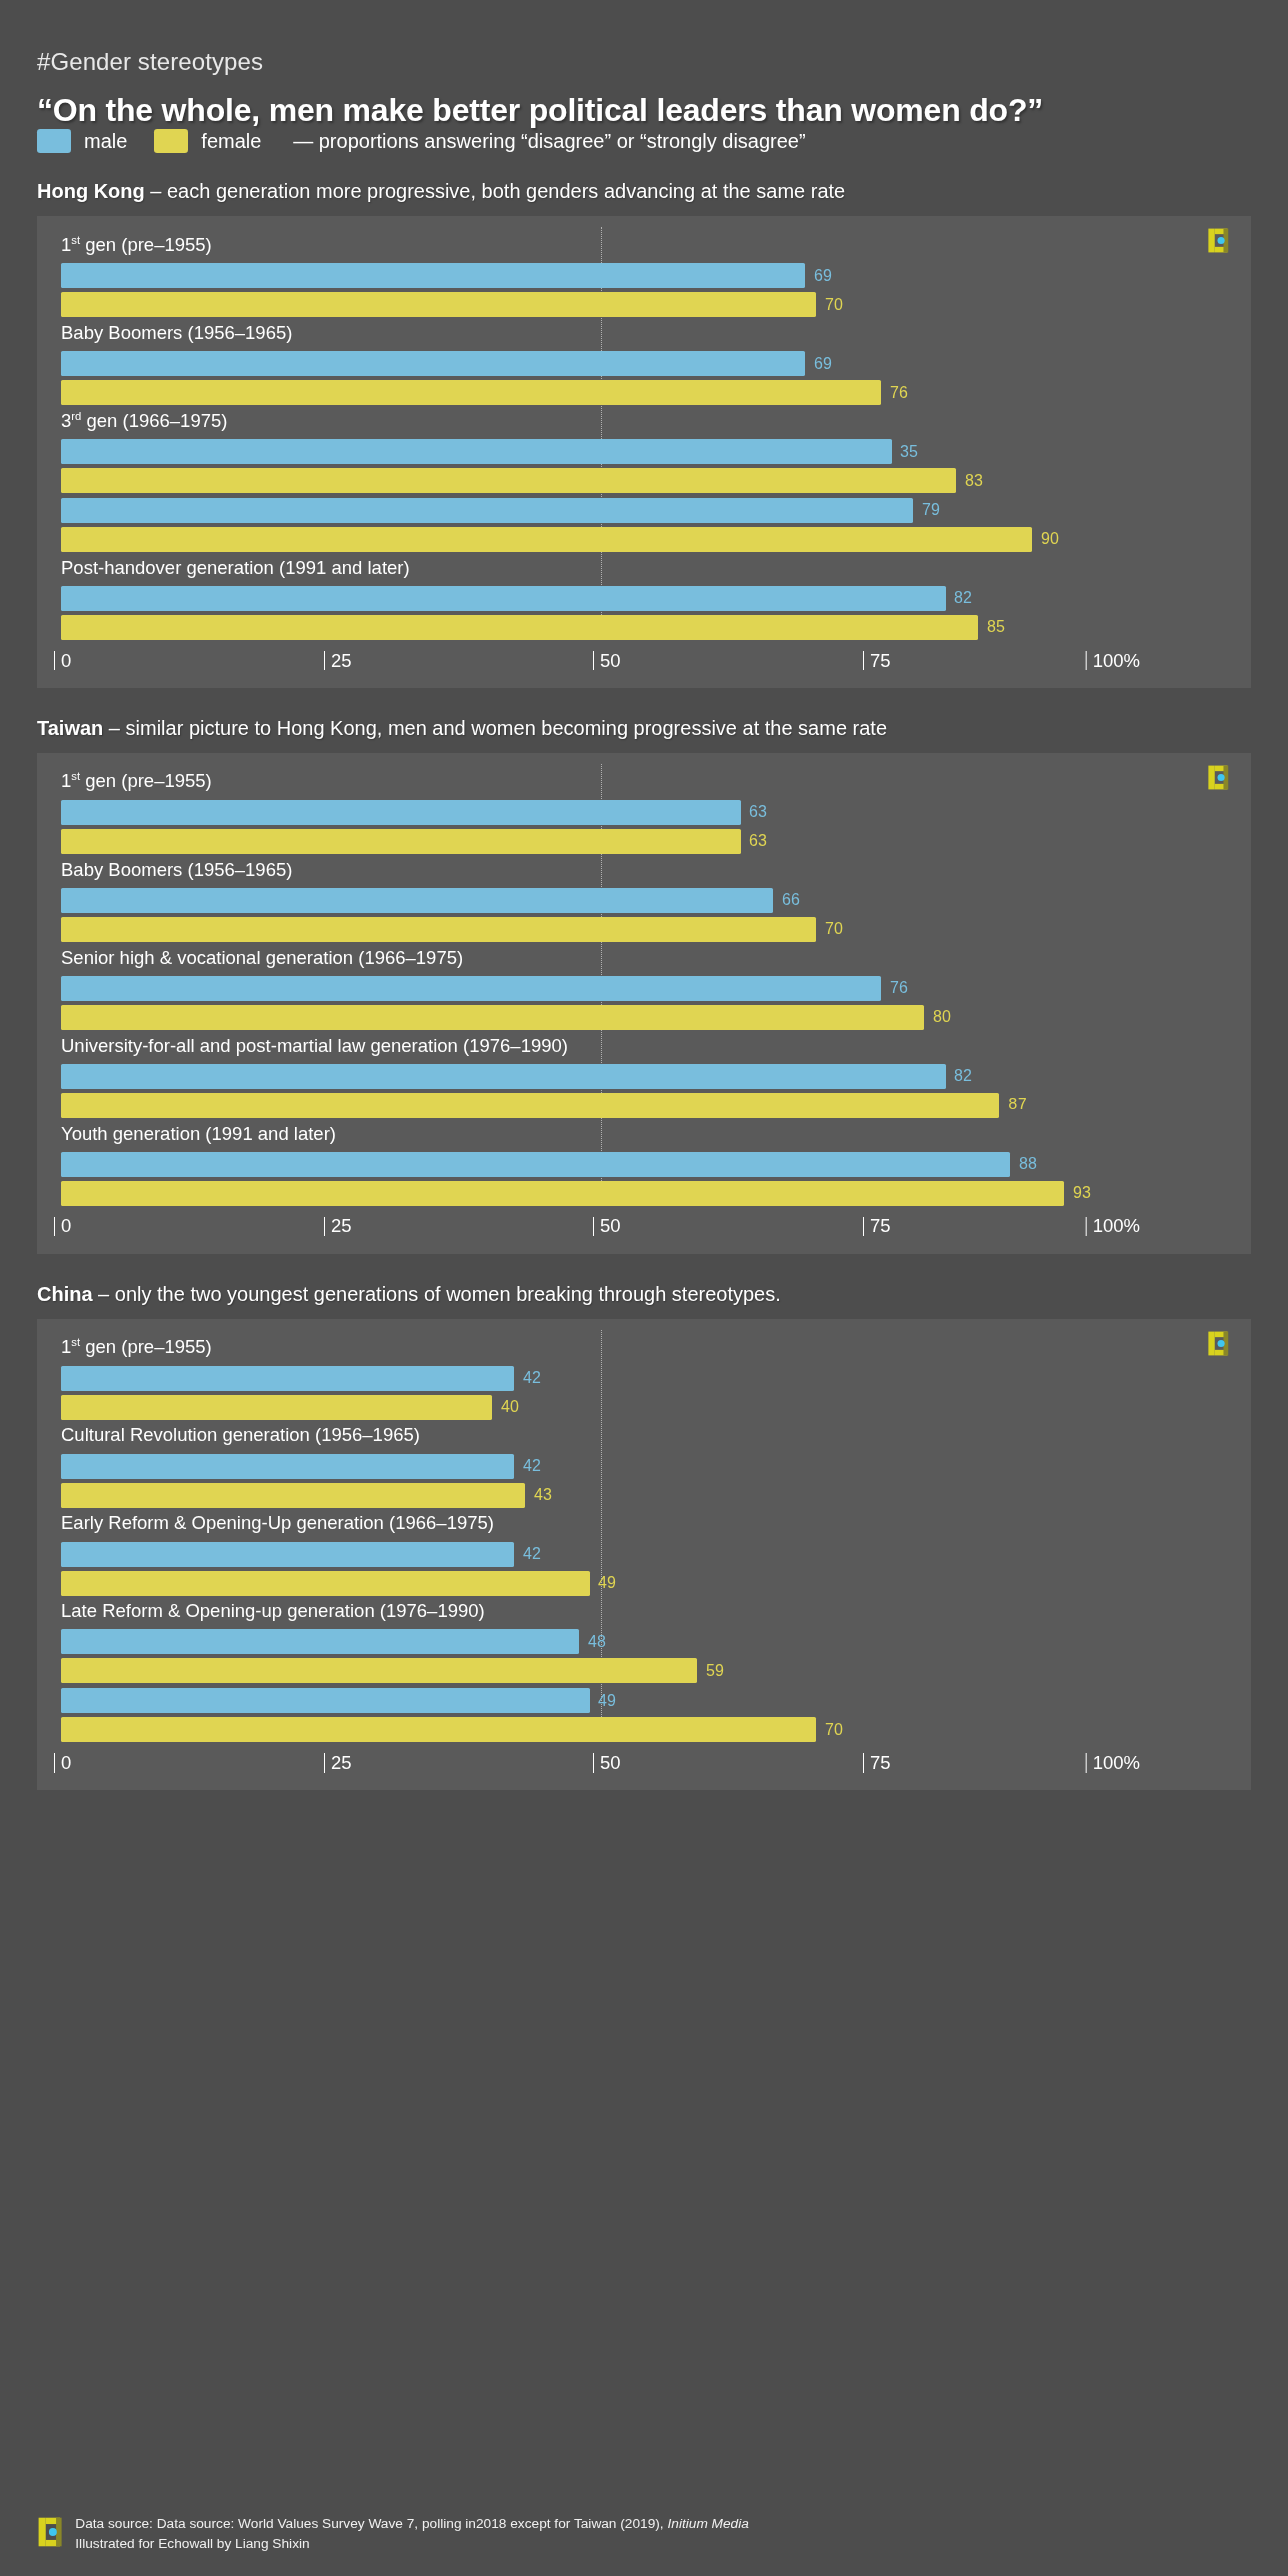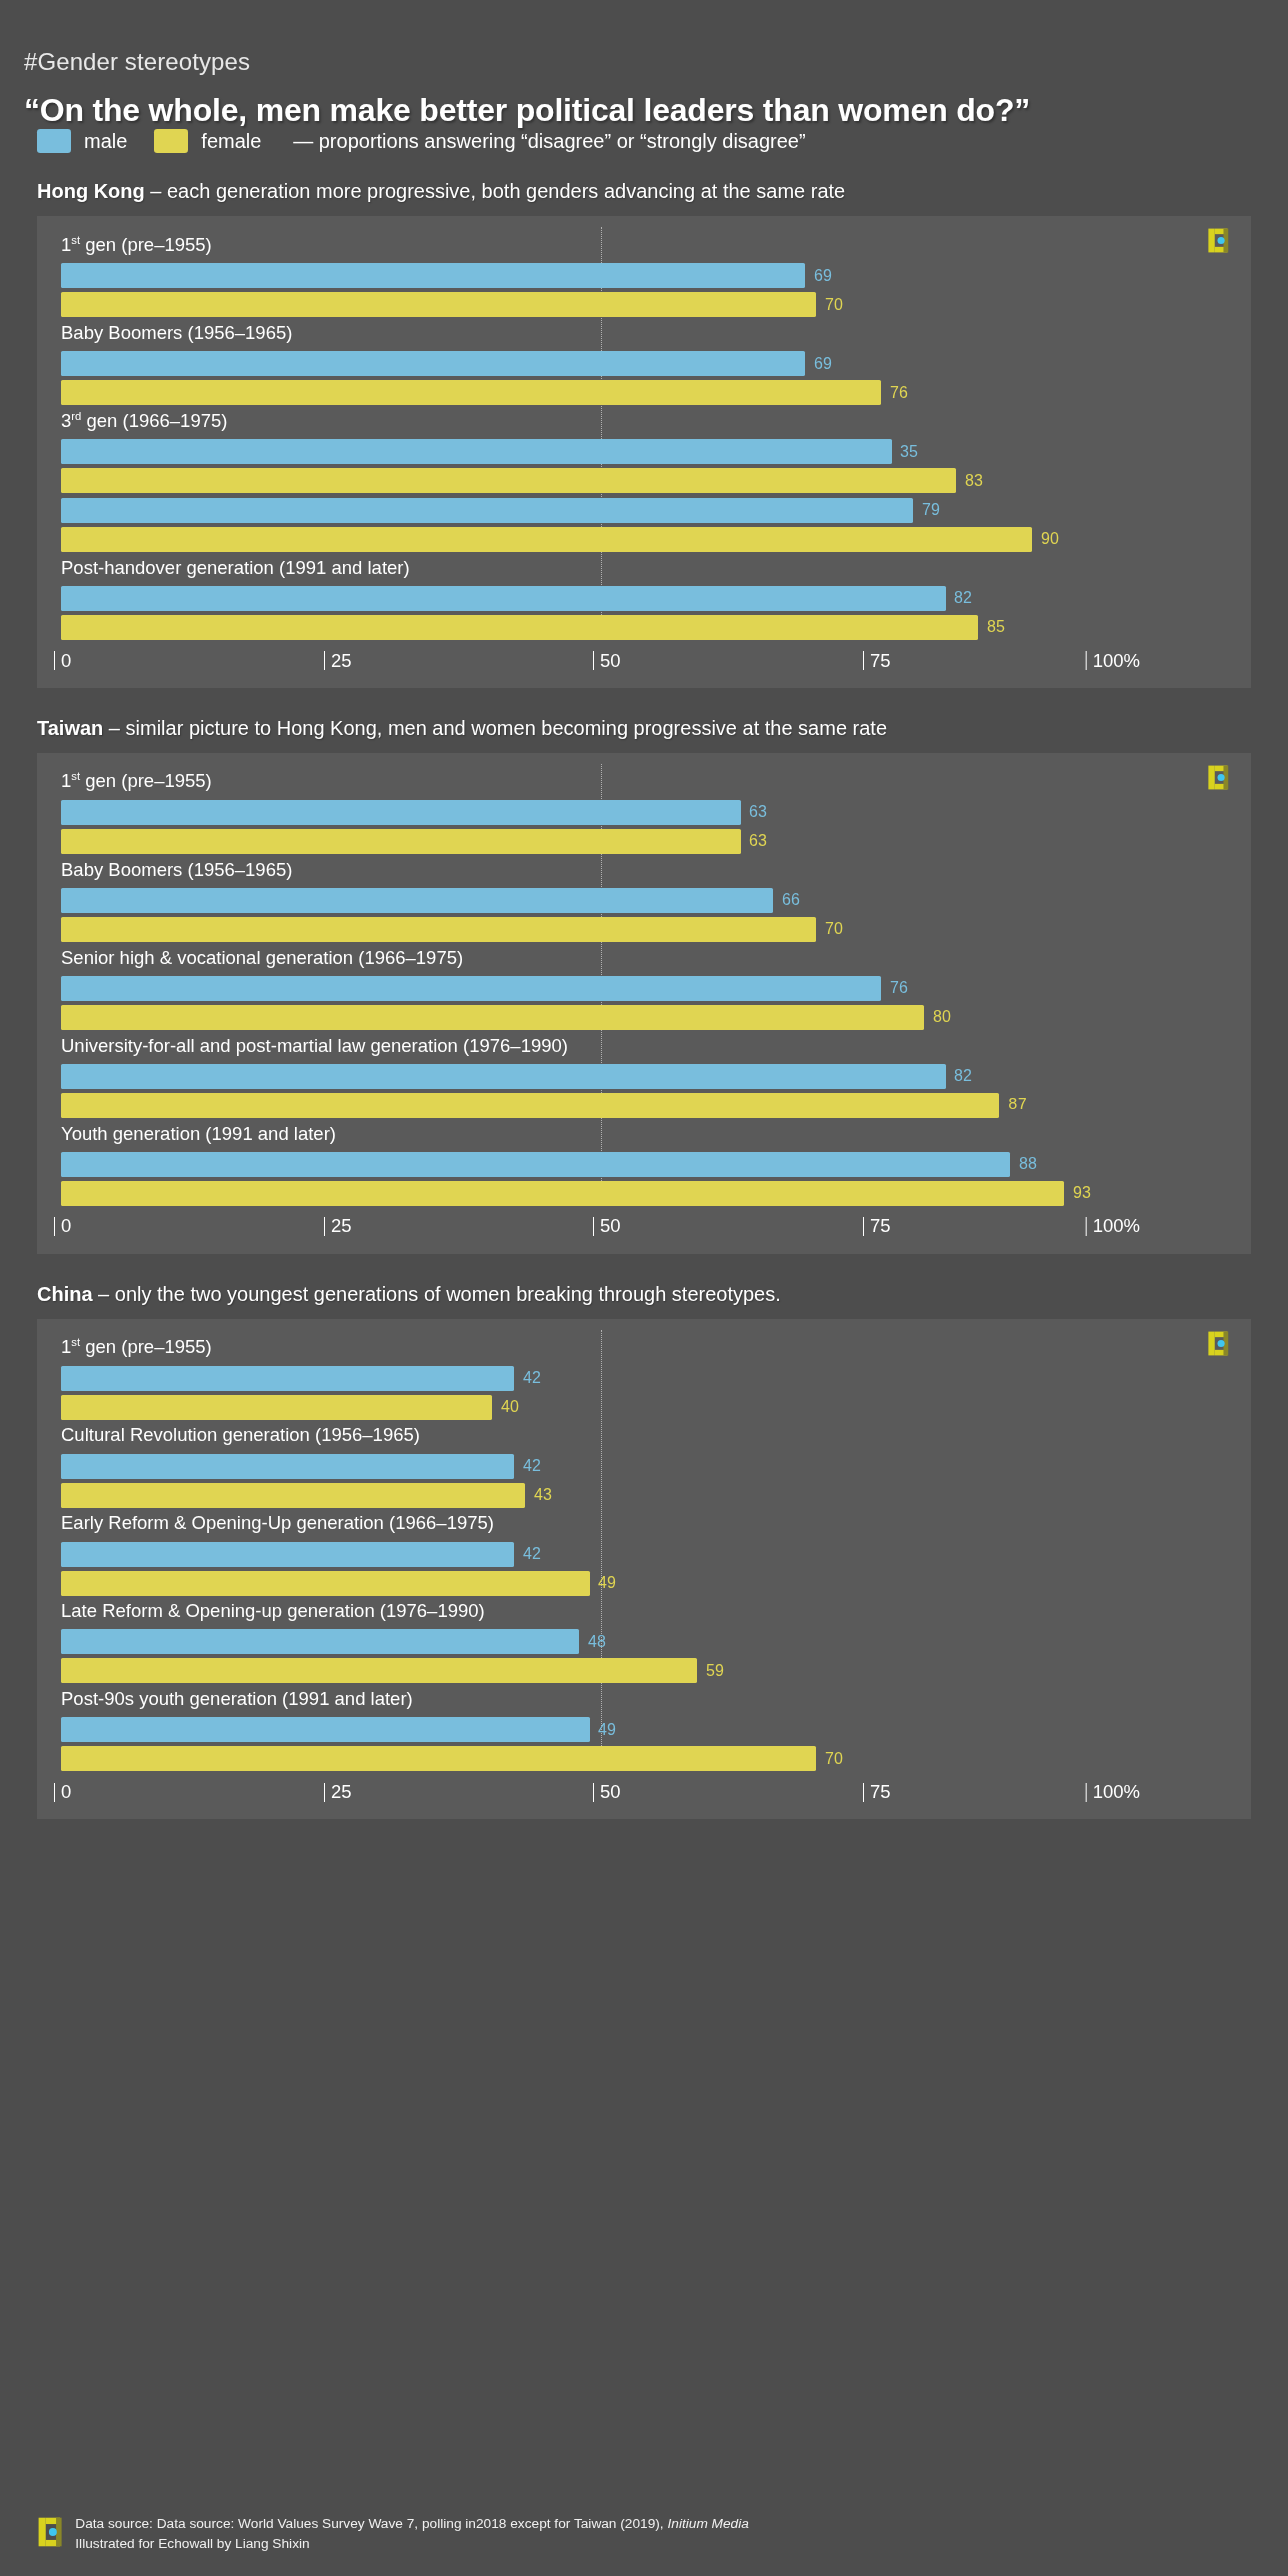--- a/index.html
+++ b/index.html
@@ -15,21 +15,21 @@
   .page {
     position: relative;
     width: 1288px;
     height: 2576px;
     background: #4d4d4d;
     overflow: hidden;
   }
 
   
   .header {
-    padding: 48px 37px 0 24px;
+    padding: 48px 37px 0 37px;
   }
   .kicker {
     font-size: 24px;
     color: #e8e8e8;
     font-weight: 400;
     letter-spacing: 0.1px;
     margin-bottom: 16px;
   }
   .headline {
     font-size: 32px;
@@ -459,21 +459,20 @@
               </div>
             </div>
             <div class="bar-row">
               <div class="bar-track">
                 <div class="bar female" style="width: 636px;"></div>
                 <span class="bar-value female" style="left: 645px; text-align: right;">59</span>
               </div>
             </div>
           </div>
           <div class="gen-block">
-            <div class="gen-label">Post-90s youth generation (1991 and later)</div>
             <div class="bar-row">
               <div class="bar-track">
                 <div class="bar male" style="width: 529px;"></div>
                 <span class="bar-value male" style="left: 537px;">49</span>
               </div>
             </div>
             <div class="bar-row">
               <div class="bar-track">
                 <div class="bar female" style="width: 755px;"></div>
                 <span class="bar-value female" style="left: 764px;">70</span>

